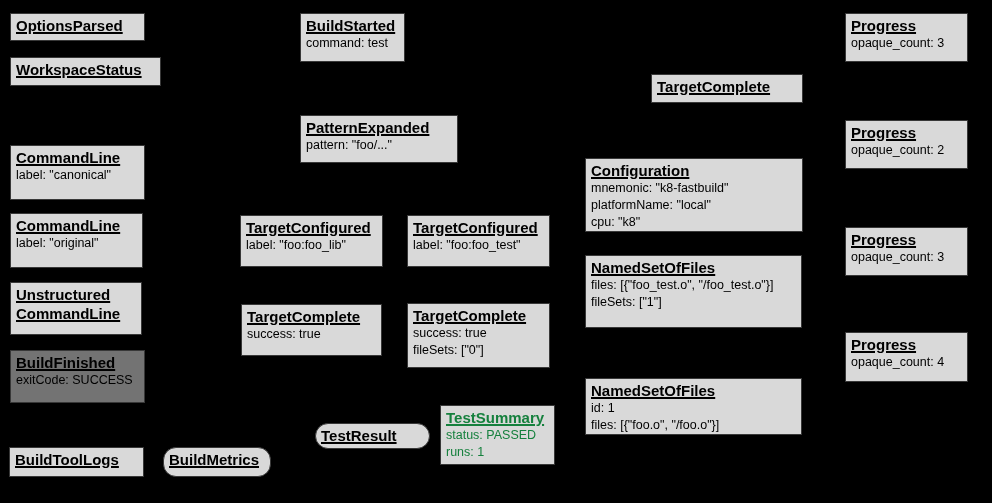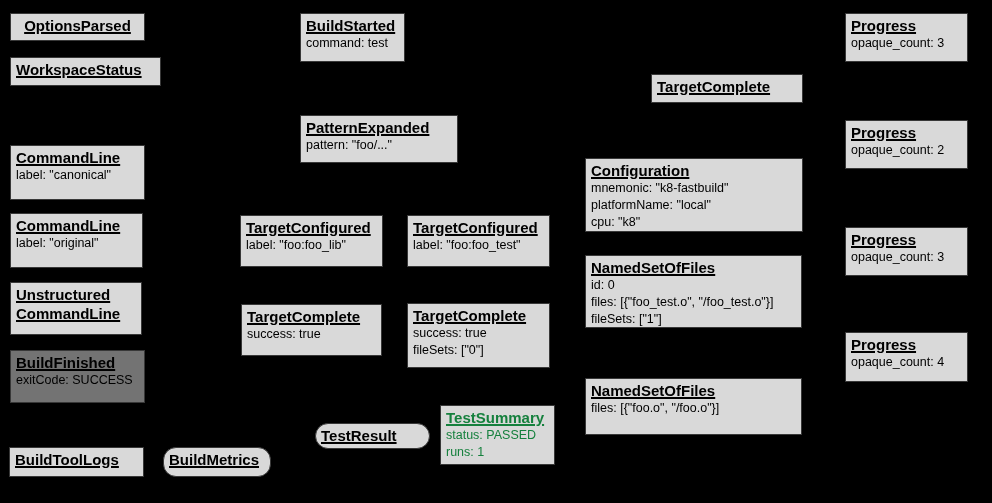--- a/index.html
+++ b/index.html
@@ -40,21 +40,21 @@
   .event-field {
     font-size: 12.5px;
     line-height: 17px;
     white-space: nowrap;
   }
 </style>
 </head>
 <body>
 
 <div id="stage" style="background: rgb(0, 0, 0);">
-    <div class="event-box" style="left: 10px; top: 13px; width: 135px; height: 28px; background: rgb(217, 217, 217); border-color: rgb(56, 56, 56); color: rgb(0, 0, 0); text-align: center;">
+    <div class="event-box" style="left: 10px; top: 13px; width: 135px; height: 28px; background: rgb(217, 217, 217); border-color: rgb(56, 56, 56); color: rgb(0, 0, 0);">
       <div class="event-title">
         <span>OptionsParsed</span>
       </div>
     </div>
     <div class="event-box" style="left: 10px; top: 57px; width: 151px; height: 29px; background: rgb(217, 217, 217); border-color: rgb(56, 56, 56); color: rgb(0, 0, 0);">
       <div class="event-title">
         <span>WorkspaceStatus</span>
       </div>
     </div>
     <div class="event-box" style="left: 10px; top: 145px; width: 135px; height: 55px; background: rgb(217, 217, 217); border-color: rgb(56, 56, 56); color: rgb(0, 0, 0);">
@@ -151,28 +151,28 @@
         <span>Configuration</span>
       </div>
       <div class="event-field">mnemonic: "k8-fastbuild"</div>
       <div class="event-field">platformName: "local"</div>
       <div class="event-field">cpu: "k8"</div>
     </div>
     <div class="event-box" style="left: 585px; top: 255px; width: 217px; height: 73px; background: rgb(217, 217, 217); border-color: rgb(56, 56, 56); color: rgb(0, 0, 0);">
       <div class="event-title">
         <span>NamedSetOfFiles</span>
       </div>
-      <div class="event-field">id: 0</div>
       <div class="event-field">files: [{"foo_test.o", "/foo_test.o"}]</div>
       <div class="event-field">fileSets: ["1"]</div>
     </div>
     <div class="event-box" style="left: 585px; top: 378px; width: 217px; height: 57px; background: rgb(217, 217, 217); border-color: rgb(56, 56, 56); color: rgb(0, 0, 0);">
       <div class="event-title">
         <span>NamedSetOfFiles</span>
       </div>
+      <div class="event-field">id: 1</div>
       <div class="event-field">files: [{"foo.o", "/foo.o"}]</div>
     </div>
     <div class="event-box" style="left: 845px; top: 13px; width: 123px; height: 49px; background: rgb(217, 217, 217); border-color: rgb(56, 56, 56); color: rgb(0, 0, 0);">
       <div class="event-title">
         <span>Progress</span>
       </div>
       <div class="event-field">opaque_count: 3</div>
     </div>
     <div class="event-box" style="left: 845px; top: 120px; width: 123px; height: 49px; background: rgb(217, 217, 217); border-color: rgb(56, 56, 56); color: rgb(0, 0, 0);">
       <div class="event-title">

